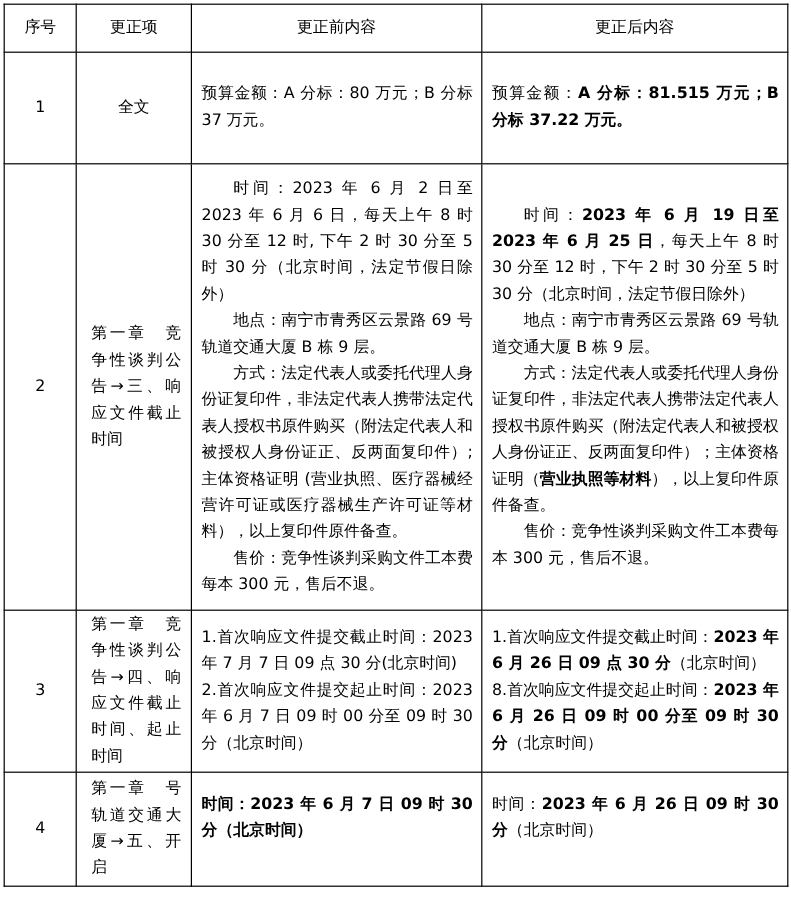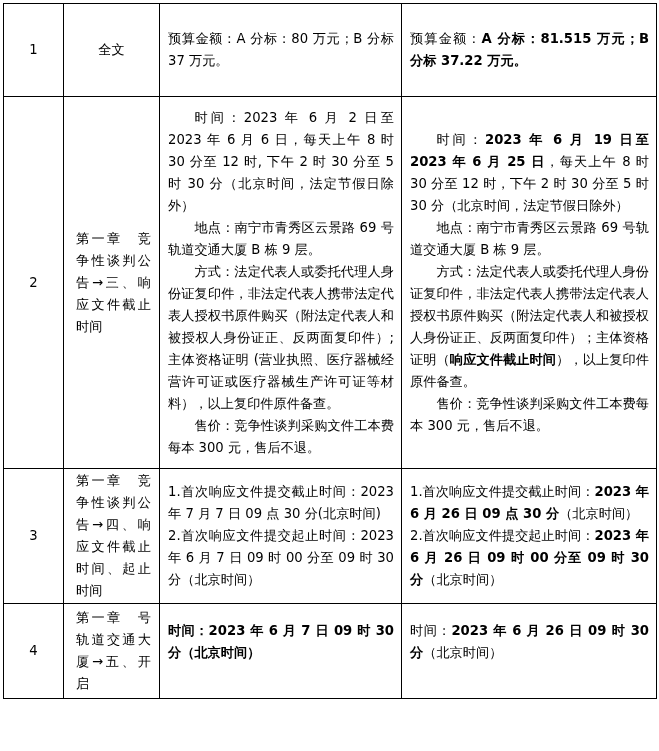--- a/index.html
+++ b/index.html
@@ -23,20 +23,26 @@
 <body>
 
 <table class="corr">
   <colgroup>
     <col class="c0">
       <col class="c1">
       <col class="c2">
       <col class="c3">
   </colgroup>
   <tbody>
+      <tr>
+    <th>序号</th>
+    <th>更正项</th>
+    <th>更正前内容</th>
+    <th>更正后内容</th>
+  </tr>
 
   <tr class="r1">
     <td class="num">1</td>
     <td class="num">全文</td>
     <td class="content">
       <p class="p">预算金额：A 分标：80 万元；B 分标 37 万元。</p>
     </td>
     <td class="content">
       <p class="p"><span>预算金额：</span><b>A 分标：81.515 万元；B 分标 37.22 万元。</b></p>
     </td>
@@ -47,35 +53,35 @@
     <td class="item">第一章　竞争性谈判公告→三、响应文件截止时间</td>
     <td class="content">
       <p class="p indent">时间：2023 年 6 月 2 日至 2023 年 6 月 6 日，每天上午 8 时 30 分至 12 时, 下午 2 时 30 分至 5 时 30 分（北京时间，法定节假日除外）</p>
       <p class="p indent">地点：南宁市青秀区云景路 69 号轨道交通大厦 B 栋 9 层。</p>
       <p class="p indent">方式：法定代表人或委托代理人身份证复印件，非法定代表人携带法定代表人授权书原件购买（附法定代表人和被授权人身份证正、反两面复印件）; 主体资格证明 (营业执照、医疗器械经营许可证或医疗器械生产许可证等材料），以上复印件原件备查。</p>
       <p class="p indent">售价：竞争性谈判采购文件工本费每本 300 元，售后不退。</p>
     </td>
     <td class="content">
       <p class="p indent"><span>时间：</span><b>2023 年 6 月 19 日至 2023 年 6 月 25 日</b><span>，每天上午 8 时 30 分至 12 时，下午 2 时 30 分至 5 时 30 分（北京时间，法定节假日除外）</span></p>
       <p class="p indent">地点：南宁市青秀区云景路 69 号轨道交通大厦 B 栋 9 层。</p>
-      <p class="p indent"><span>方式：法定代表人或委托代理人身份证复印件，非法定代表人携带法定代表人授权书原件购买（附法定代表人和被授权人身份证正、反两面复印件）；主体资格证明（</span><b>响应文件截止时间</b><span>），以上复印件原件备查。</span></p>
+      <p class="p indent"><span>方式：法定代表人或委托代理人身份证复印件，非法定代表人携带法定代表人授权书原件购买（附法定代表人和被授权人身份证正、反两面复印件）；主体资格证明（</span><b>营业执照等材料</b><span>），以上复印件原件备查。</span></p>
       <p class="p indent">售价：竞争性谈判采购文件工本费每本 300 元，售后不退。</p>
     </td>
   </tr>
 
   <tr class="r3">
     <td class="num">3</td>
     <td class="item">第一章　竞争性谈判公告→四、响应文件截止时间、起止时间</td>
     <td class="content">
       <p class="p">1.首次响应文件提交截止时间：2023 年 7 月 7 日 09 点 30 分(北京时间)</p>
       <p class="p">2.首次响应文件提交起止时间：2023 年 6 月 7 日 09 时 00 分至 09 时 30 分（北京时间）</p>
     </td>
     <td class="content">
       <p class="p"><span>1.首次响应文件提交截止时间：</span><b>2023 年 6 月 26 日 09 点 30 分</b><span>（北京时间）</span></p>
-      <p class="p"><span>2.首次响应文件提交起止时间：</span><b>2023 年 6 月 26 日 09 时 00 分至 09 时 30 分</b><span>（北京时间）</span></p>
+      <p class="p"><span>8.首次响应文件提交起止时间：</span><b>2023 年 6 月 26 日 09 时 00 分至 09 时 30 分</b><span>（北京时间）</span></p>
     </td>
   </tr>
 
   <tr class="r4">
     <td class="num">4</td>
     <td class="item">第一章　号轨道交通大厦→五、开启</td>
     <td class="content" style="vertical-align: top; padding-top: 16px !important; font-weight: bold;">
       <p class="p">时间：2023 年 6 月 7 日 09 时 30 分（北京时间）</p>
     </td>
     <td class="content" style="vertical-align: top; padding-top: 16px !important;">

